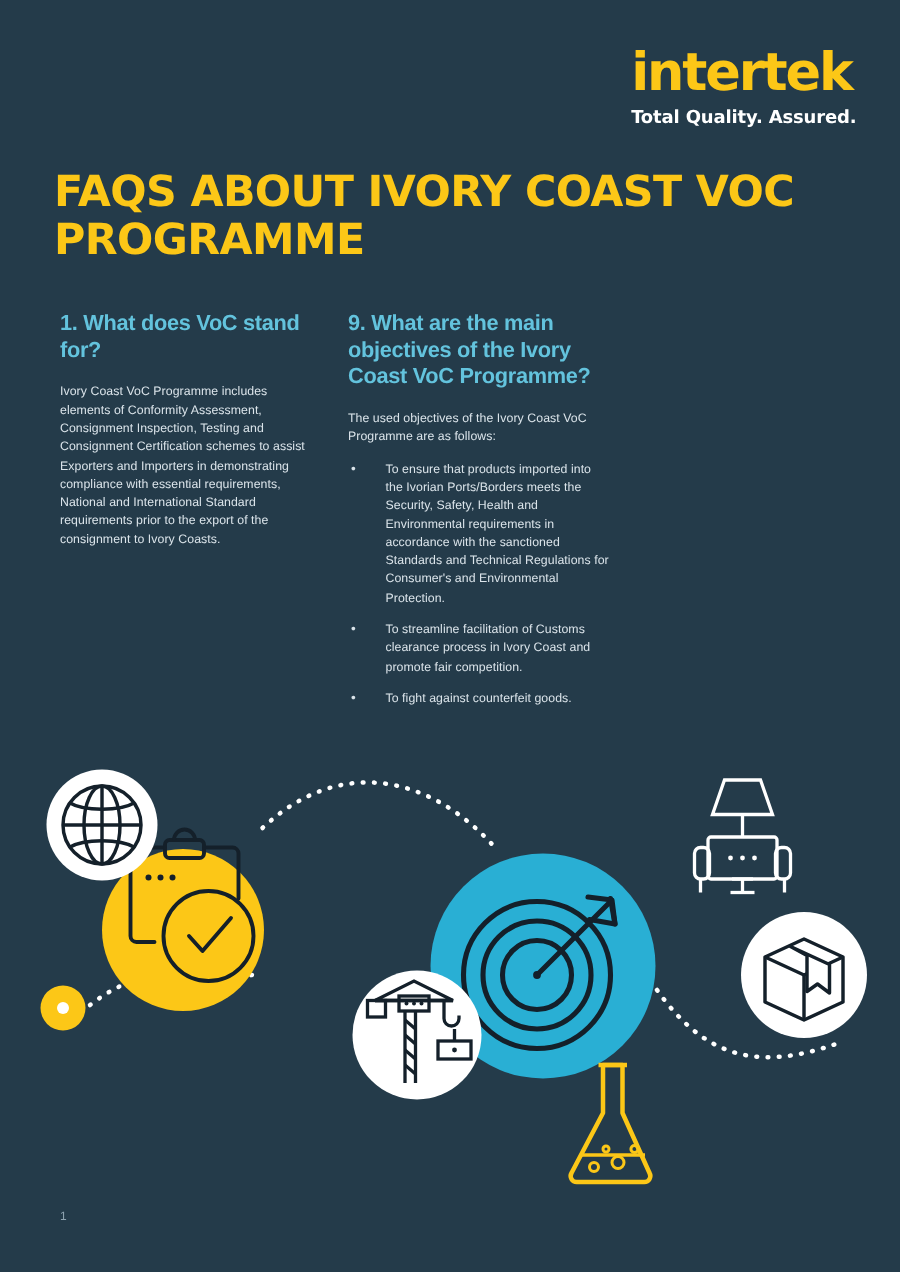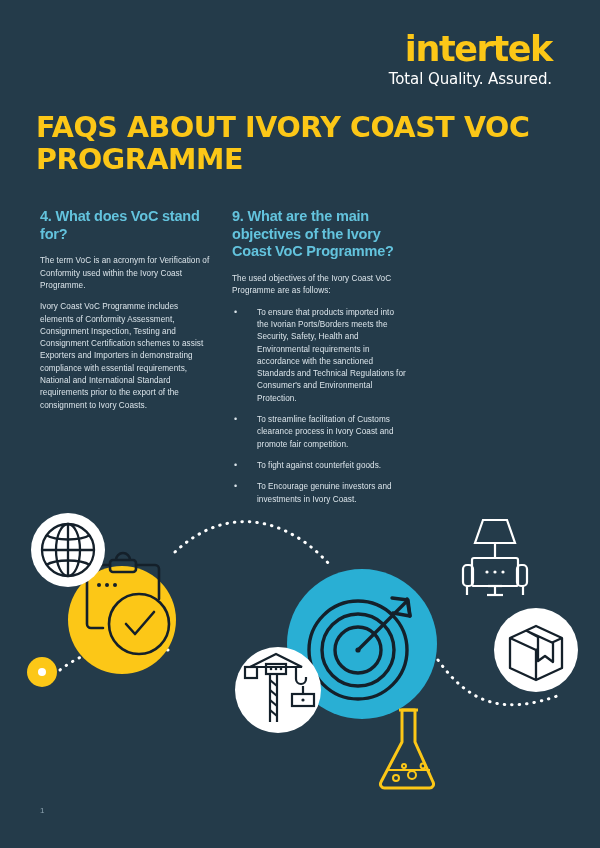--- a/index.html
+++ b/index.html
@@ -18,37 +18,36 @@
     position: absolute;
     inset: 0;
     background: #243b4a;
     overflow: hidden;
   }
 
   
   .logo-wrap {
     position: absolute;
     top: 32px;
-    right: 48px;
-    text-align: right;
+    right: 29px;
     line-height: 1;
   }
   .logo-mark {
     font-family: "DejaVu Sans", sans-serif;
     font-size: 35px;
     font-weight: bold;
     color: #fcc717;
     letter-spacing: -1.4px;
     line-height: 1;
     display: block;
   }
   .logo-tag {
     font-family: "DejaVu Sans", sans-serif;
-    font-size: 15px;
-    font-weight: normal;
+    font-size: 12px;
+    font-weight: bold;
     color: #ffffff;
     letter-spacing: -0.1px;
     display: block;
     margin-top: 5px;
   }
 
   
   .title {
     position: absolute;
     top: 112px;
@@ -143,33 +142,31 @@
   <div class="logo-wrap">
     <span class="logo-mark">intertek</span>
     <span class="logo-tag">Total Quality. Assured.</span>
   </div>
 
   <h1 class="title">FAQs about Ivory Coast VoC Programme</h1>
 
   <div class="columns">
 
     <div class="col">
-      <h2 class="q-head">4. What does VoC stand for?</h2>
-      <p class="body-p">The term VoC is an acronym for Verification of Conformity used within the Ivory Coast Programme.</p>
+      <h2 class="q-head">1. What does VoC stand for?</h2>
       <p class="body-p">Ivory Coast VoC Programme includes elements of Conformity Assessment, Consignment Inspection, Testing and Consignment Certification schemes to assist Exporters and Importers in demonstrating compliance with essential requirements, National and International Standard requirements prior to the export of the consignment to Ivory Coasts.</p>
     </div>
 
     <div class="col-2">
       <h2 class="q-head">9. What are the main objectives of the Ivory Coast VoC Programme?</h2>
       <p class="body-p">The used objectives of the Ivory Coast VoC Programme are as follows:</p>
       <ul class="bullets">
         <li>To ensure that products imported into the Ivorian Ports/Borders meets the Security, Safety, Health and Environmental requirements in accordance with the sanctioned Standards and Technical Regulations for Consumer's and Environmental Protection.</li>
         <li>To streamline facilitation of Customs clearance process in Ivory Coast and promote fair competition.</li>
         <li>To fight against counterfeit goods.</li>
-        <li>To Encourage genuine investors and investments in Ivory Coast.</li>
       </ul>
     </div>
 
   </div>
 
   <div class="graphics">
     <svg width="600" height="330" viewBox="0 0 600 330" xmlns="http://www.w3.org/2000/svg">
 
       <path d="M60,200 C105,165 140,185 168,180" fill="none" stroke="#ffffff" stroke-width="3" stroke-linecap="round" stroke-dasharray="0.5 7"></path>
       <path d="M175,82 C225,35 285,45 330,95" fill="none" stroke="#ffffff" stroke-width="3" stroke-linecap="round" stroke-dasharray="0.5 7"></path>

